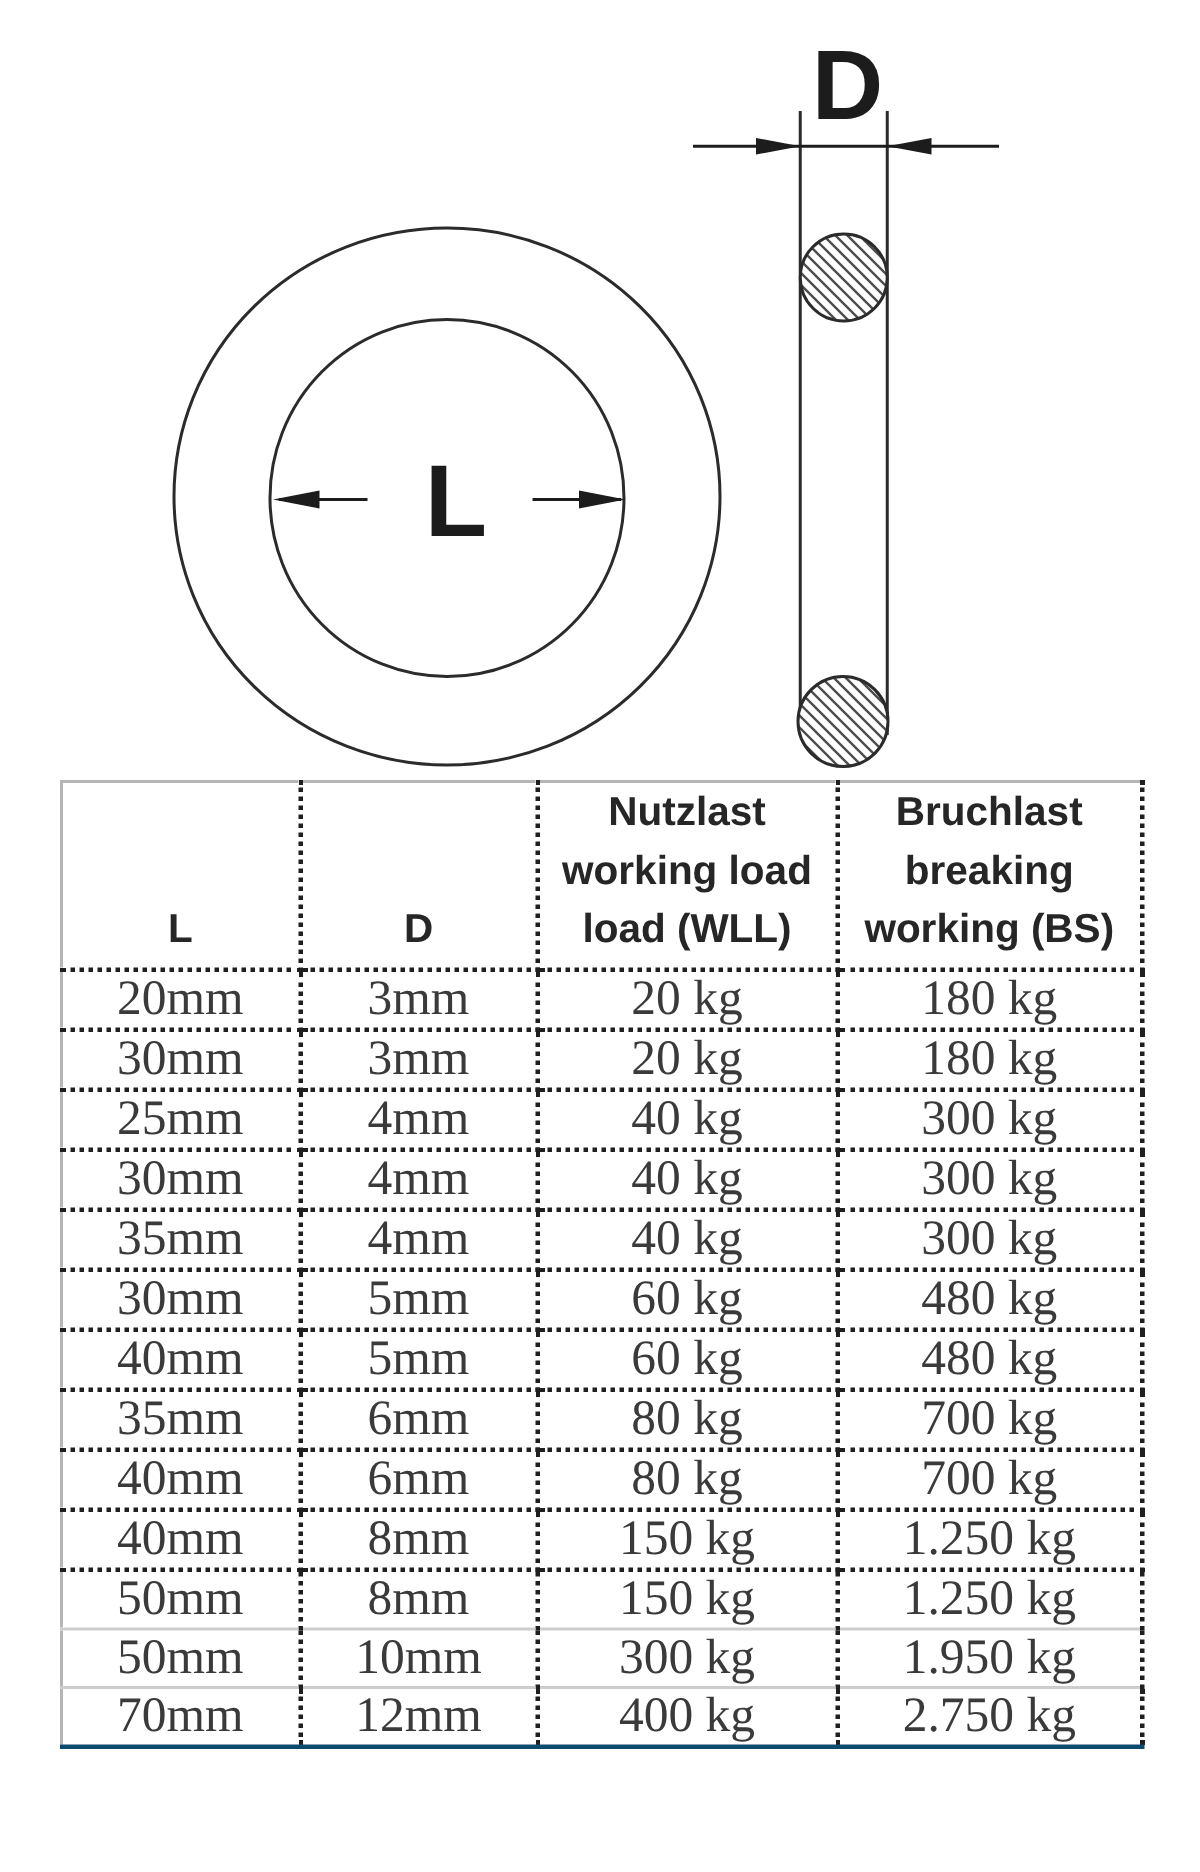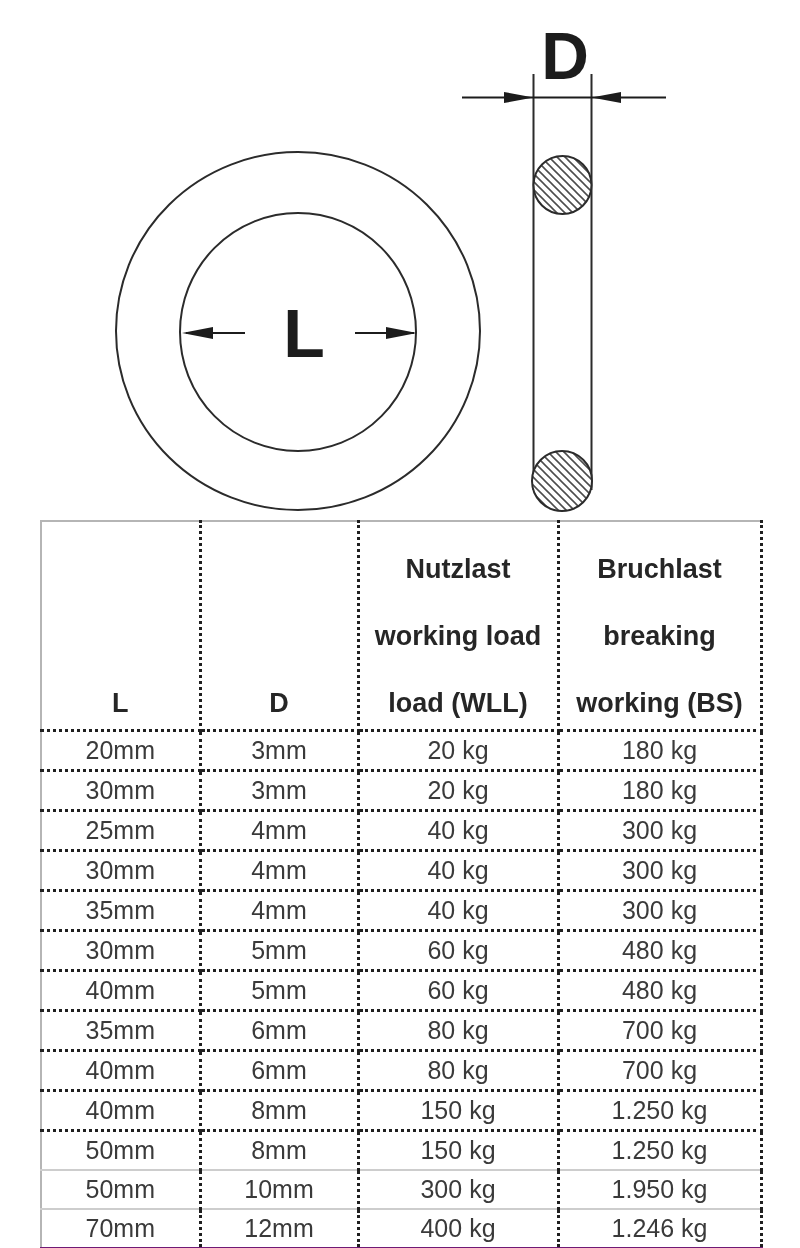--- a/index.html
+++ b/index.html
@@ -38,34 +38,34 @@
     vertical-align: bottom;
     padding-bottom: 6px;
     border-bottom: 3px dotted #1f1f1f;
     color: #262626;
     font-size: 27px;
   }
   .spec-table .hline {
     line-height: 39px;
     font-weight: bold;
     white-space: nowrap;
-    margin-top: 28px;
   }
   .spec-table td {
     height: 37px;
-    font-size: 25px;
+    font-size: 33px;
     color: #3a3a3a;
     border-bottom: 3px dotted #1f1f1f;
     white-space: nowrap;
+    font-family: Liberation Serif, serif;
   }
   .spec-table tbody tr:nth-child(n+11) td {
     border-bottom: 2px solid #cdcdcd;
   }
   .spec-table tbody tr:last-child td {
-    border-bottom: 3px solid #701a75;
+    border-bottom: 3px solid #0c4a6e;
   }
 </style>
 </head>
 <body>
 
 <div class="diagram-wrap">
   <svg width="800" height="516" viewBox="0 0 800 516" xmlns="http://www.w3.org/2000/svg">
     <defs>
       <pattern id="hatch" width="8" height="8" patternUnits="userSpaceOnUse">
         <path d="M-2,6 l4,4 M0,0 l8,8 M6,-2 l4,4" stroke="#4d4d4d" stroke-width="1.6" fill="none"></path>
@@ -207,16 +207,16 @@
       <tr>
         <td>50mm</td>
         <td>10mm</td>
         <td>300 kg</td>
         <td>1.950 kg</td>
       </tr>
       <tr>
         <td>70mm</td>
         <td>12mm</td>
         <td>400 kg</td>
-        <td>1.246 kg</td>
+        <td>2.750 kg</td>
       </tr>
     </tbody>
 </table>
 
 </body></html>

